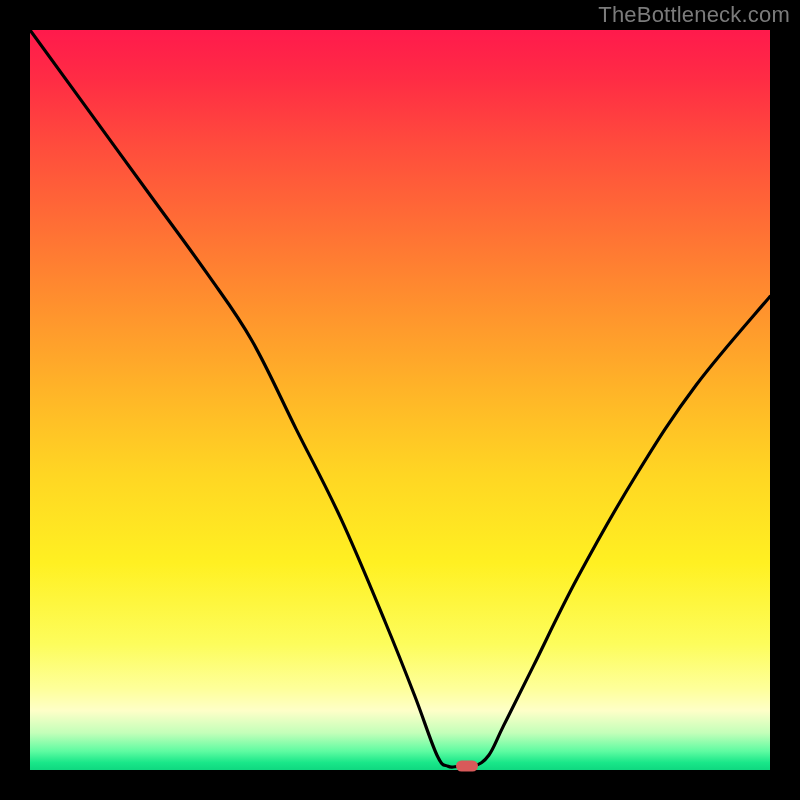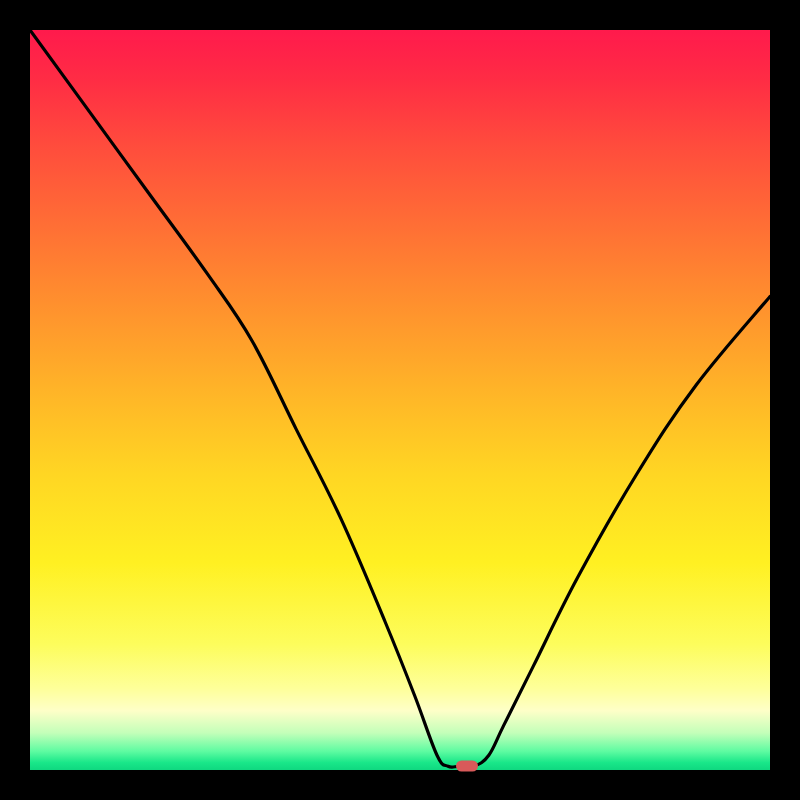--- a/index.html
+++ b/index.html
@@ -66,20 +66,21 @@
     border-radius: 6px;
     background: #d85a5a;
     z-index: 3;
     transform: translate(-50%, -50%);
   }
 </style>
 </head>
 <body>
 
 <div class="frame">
+  <div class="watermark">TheBottleneck.com</div>
 
   <div class="plot">
     <svg class="curve" viewBox="0 0 740 740" preserveAspectRatio="none">
       <path id="curve-path" fill="none" stroke="#000000" stroke-width="3.2" stroke-linecap="round" stroke-linejoin="round" d="M 0.0 0.0 C 10.7 14.7, 37.9 52.1, 59.2 81.4 C 80.5 110.7, 97.1 133.5, 118.4 162.8 C 139.7 192.1, 159.0 217.6, 177.6 244.2 C 196.2 270.8, 206.0 282.8, 222.0 310.8 C 238.0 338.8, 250.4 367.6, 266.4 399.6 C 282.4 431.6, 294.8 453.8, 310.8 488.4 C 326.8 523.0, 341.9 560.0, 355.2 592.0 C 368.5 624.0, 375.5 642.0, 384.8 666.0 C 394.1 690.0, 401.0 712.5, 407.0 725.2 C 413.0 737.9, 414.1 734.3, 418.1 736.3 C 422.1 738.3, 424.5 736.3, 429.2 736.3 C 433.9 736.3, 438.7 738.3, 444.0 736.3 C 449.3 734.3, 453.5 732.5, 458.8 725.2 C 464.1 717.9, 465.6 711.6, 473.6 695.6 C 481.6 679.6, 489.9 663.0, 503.2 636.4 C 516.5 609.8, 529.0 582.2, 547.6 547.6 C 566.2 513.0, 585.5 478.6, 606.8 444.0 C 628.1 409.4, 642.0 387.2, 666.0 355.2 C 690.0 323.2, 726.7 282.4, 740.0 266.4"></path>
     </svg>
     <div id="min-marker" class="marker" style="left: 436.6px; top: 736.3px; background: rgb(216, 90, 90);"></div>
   </div>
 </div>
 
 </body></html>

